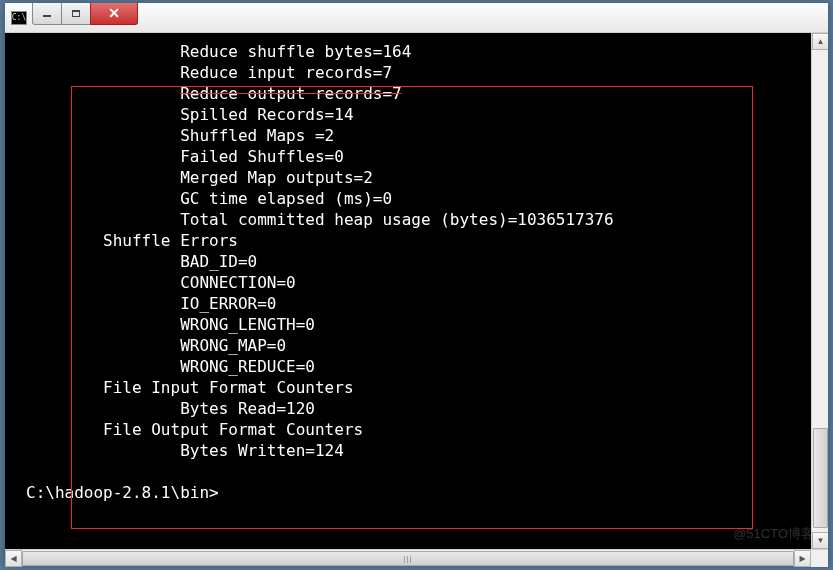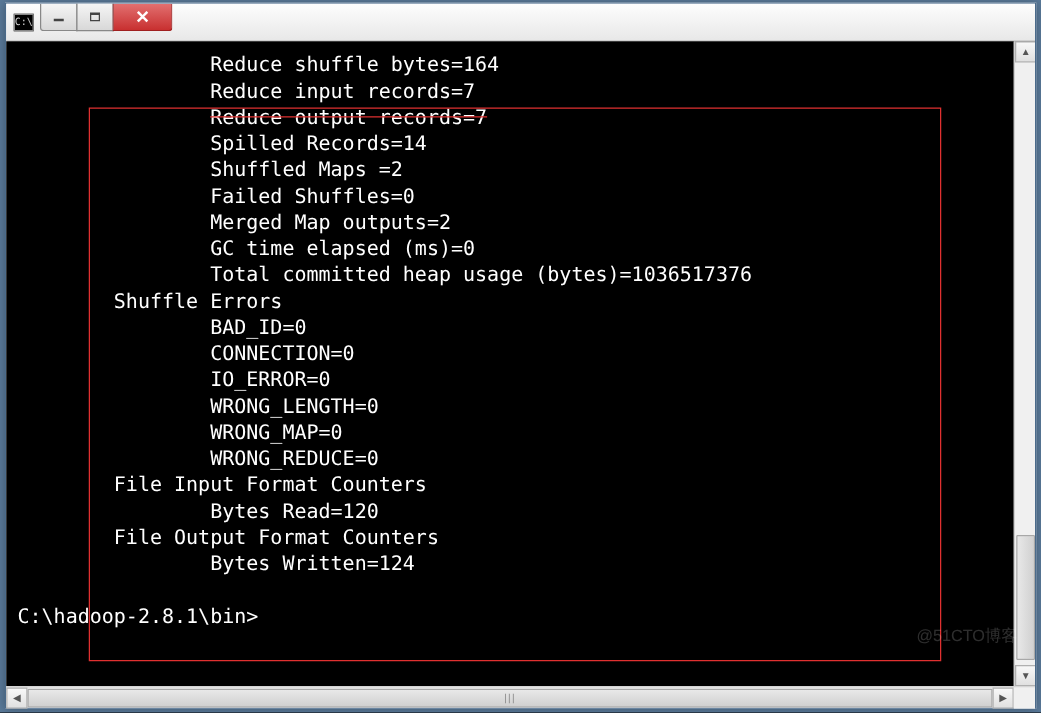--- a/index.html
+++ b/index.html
@@ -79,21 +79,21 @@
       width: 100%;
       height: 516px;
       overflow: hidden;
     }
     .console-content {
       position: absolute;
       left: 0;
       top: 0;
       right: 17px;
       bottom: 0;
-      padding: 8px 0 0 9px;
+      padding: 8px 0 0 21px;
       font-family: "Consolas", "NSimSun", "SimSun", monospace;
       font-size: 16px;
       line-height: 21px;
       color: #fff;
       white-space: pre;
     }
     .red-box {
       position: absolute;
       border: 1px solid #e03030;
       pointer-events: none;
@@ -172,21 +172,21 @@
       border: 1px solid #a8a8a8;
       border-radius: 1px;
       display: flex;
       align-items: center;
       justify-content: center;
     }
     .hscroll-grip { font-size: 8px; color: #888; letter-spacing: 1px; }
     .watermark {
       position: absolute;
       right: 14px;
-      bottom: 31px;
+      bottom: 6px;
       font-size: 13px;
       color: rgba(255,255,255,0.18);
       font-family: sans-serif;
     }
     .line-strike { text-decoration: line-through; text-decoration-color: #e03030; }
   </style>
 </head>
 <body>
 
 <div class="window">

